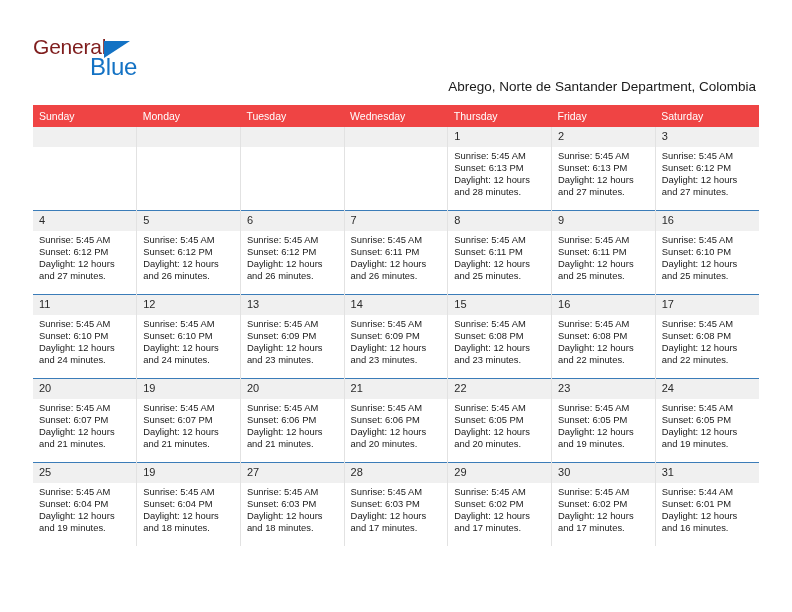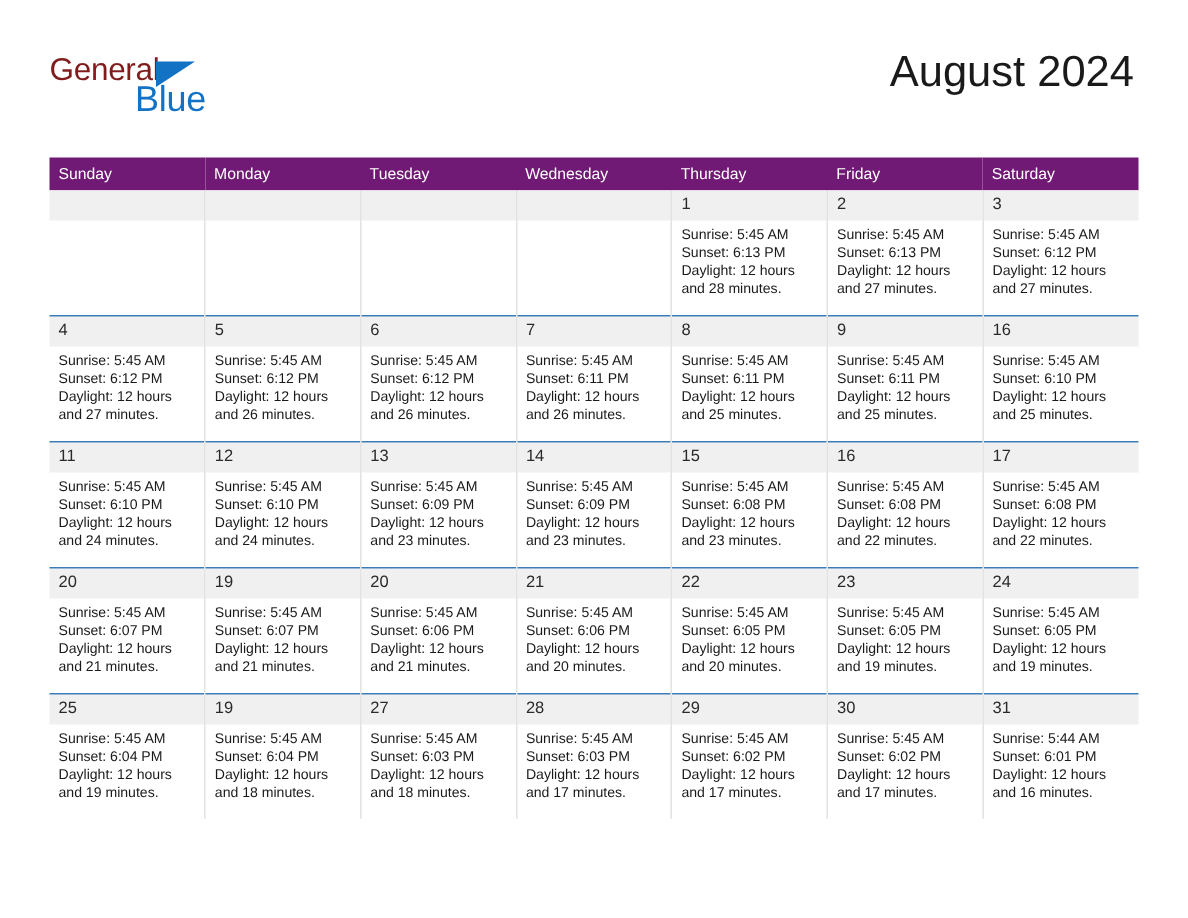--- a/index.html
+++ b/index.html
@@ -85,21 +85,21 @@
   
   .calendar {
     position: absolute;
     left: 33px;
     top: 105px;
     width: 726px;
     border-collapse: collapse;
     table-layout: fixed;
   }
   .calendar th {
-    background: #701a75;
+    background: #ef4444;
     color: #ffffff;
     font-size: 10.5px;
     font-weight: normal;
     text-align: left;
     padding: 5px 0 5px 6px;
     height: 11px;
     border: none;
   }
   .calendar td {
     width: 103.7px;
@@ -145,21 +145,21 @@
 <body>
 
 <div class="page">
 
   <div class="header">
     <div class="logo">
       <span class="logo-general">General</span>
       <span class="logo-tri"></span>
       <span class="logo-blue">Blue</span>
     </div>
-    <div class="title">August 2024</div>
+    <div class="subtitle">Abrego, Norte de Santander Department, Colombia</div>
   </div>
 
   <table class="calendar">
     <thead>
       <tr>
         <th>Sunday</th>
         <th>Monday</th>
         <th>Tuesday</th>
         <th>Wednesday</th>
         <th>Thursday</th>

